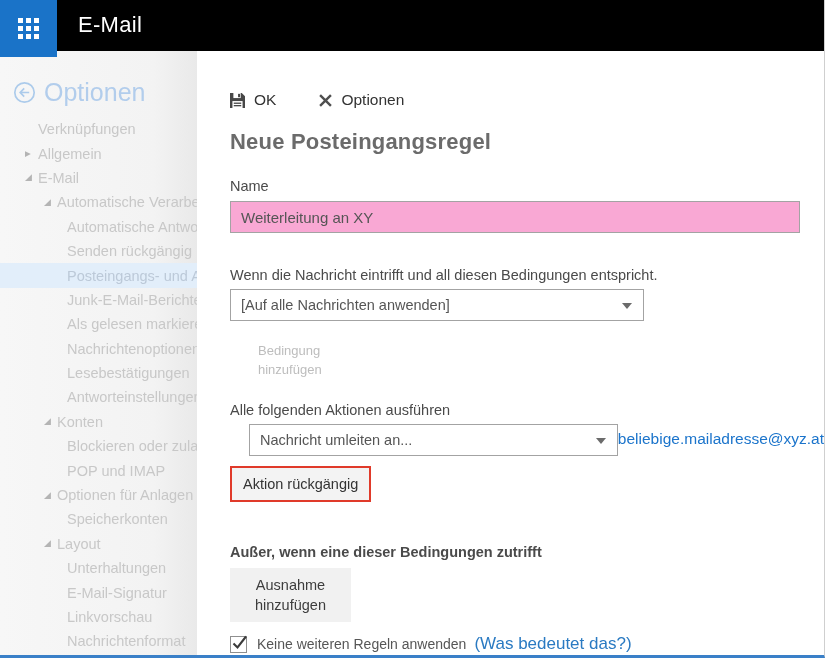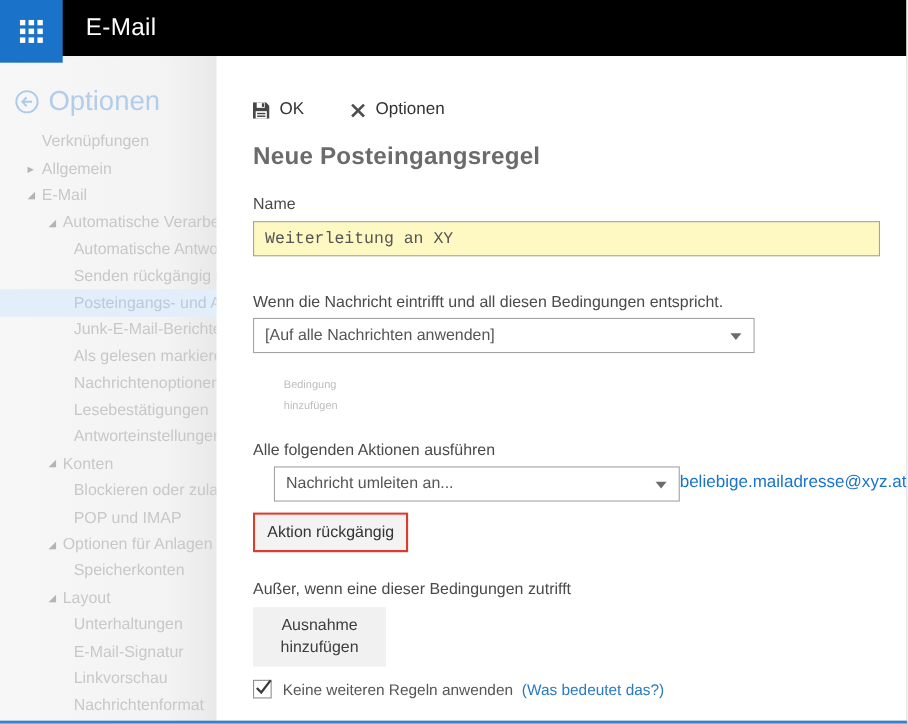--- a/index.html
+++ b/index.html
@@ -48,59 +48,59 @@
   .tb-btn{ display:flex; align-items:center; font-size:15.5px; color:#333; cursor:pointer; background:none; border:none; font-family:inherit; }
   .tb-btn + .tb-btn{ margin-left:43px; }
   .tb-btn .ic{ margin-right:9px; display:inline-flex; }
 
   h1.page-title{ margin-top:20px; font-size:22px; font-weight:700; color:#6b6b6b; letter-spacing:.2px; }
 
   .field-label{ font-size:14.5px; color:#4a4a4a; }
   .lbl-name{ margin-top:23px; }
   .lbl-cond{ margin-top:34px; }
   .lbl-act{ margin-top:23px; }
-  .lbl-exc{ margin-top:26px; }
+  .lbl-exc{ margin-top:42px;font-weight:bold; }
 
   .text-input{
     display:block; margin-top:7px; width:570px; height:32px; border:1px solid #a3a3a3;
-    padding:0 10px; font-size:15px; color:#555; font-family:Liberation Mono, monospace; background:#fef9c3;
+    padding:0 10px; font-size:15px; color:#555; font-family:Liberation Sans, sans-serif; background:#f9a8d4;
   }
 
   .dropdown{
-    margin-top:6px; width:456px; height:32px; border:1px solid #a3a3a3; background:#fff;
+    margin-top:6px; width:414px; height:32px; border:1px solid #a3a3a3; background:#fff;
     position:relative; display:flex; align-items:center; padding:0 30px 0 10px;
     font-size:14.5px; color:#555; cursor:pointer;
   }
   .dropdown .caret{
     position:absolute; right:11px; top:13px; width:0; height:0;
     border-left:5.5px solid transparent; border-right:5.5px solid transparent; border-top:6px solid #6b6b6b;
   }
 
   .add-cond-btn{
     display:block; margin:20px 0 0 28px; background:none; border:none; text-align:left;
-    font-size:10px; line-height:19px; color:#bdbdbd; font-family:inherit;
+    font-size:13px; line-height:19px; color:#bdbdbd; font-family:inherit;
   }
 
   .action-row{ display:flex; align-items:center;padding-left:19px; }
   .action-row .dropdown{ margin-top:6px; }
   .email-link{ margin-top:4px; font-size:15.5px; color:#1b74cb; text-decoration:none; cursor:pointer; }
 
   .red-highlight{ display:inline-block; margin-top:10px; border:2px solid #e03a2a; }
   .add-action-btn{ display:block; background:#f3f3f3; border:none; padding:8px 11px; font-size:14.5px; color:#333; font-family:inherit; cursor:pointer; }
 
   .add-exc-btn{
     display:block; margin-top:8px; background:#f1f1f1; border:none; width:121px; padding:7px 0;
     font-size:14.5px; line-height:20px; color:#3d3d3d; text-align:center; font-family:inherit; cursor:pointer;
   }
 
   .chk-row{ margin-top:12px; display:flex; align-items:center; }
   .checkbox{ position:relative; width:17px; height:17px; border:1px solid #8f8f8f; background:#fff; margin-right:10px; flex:none; cursor:pointer; }
   .checkbox svg{ position:absolute; left:0px; top:-2px; }
   .chk-label{ font-size:14px; color:#565656; }
-  .help-link{ margin-left:8px; font-size:14px; color:#2a7ac2; text-decoration:none; cursor:pointer;text-align:center; }
+  .help-link{ margin-left:8px; font-size:17px; color:#2a7ac2; text-decoration:none; cursor:pointer;text-align:center; }
 </style>
 </head>
 <body>
 
 <div class="window">
 
   <div class="titlebar">
     <span class="app-title">E-Mail</span>
   </div>
   <div class="applauncher">

